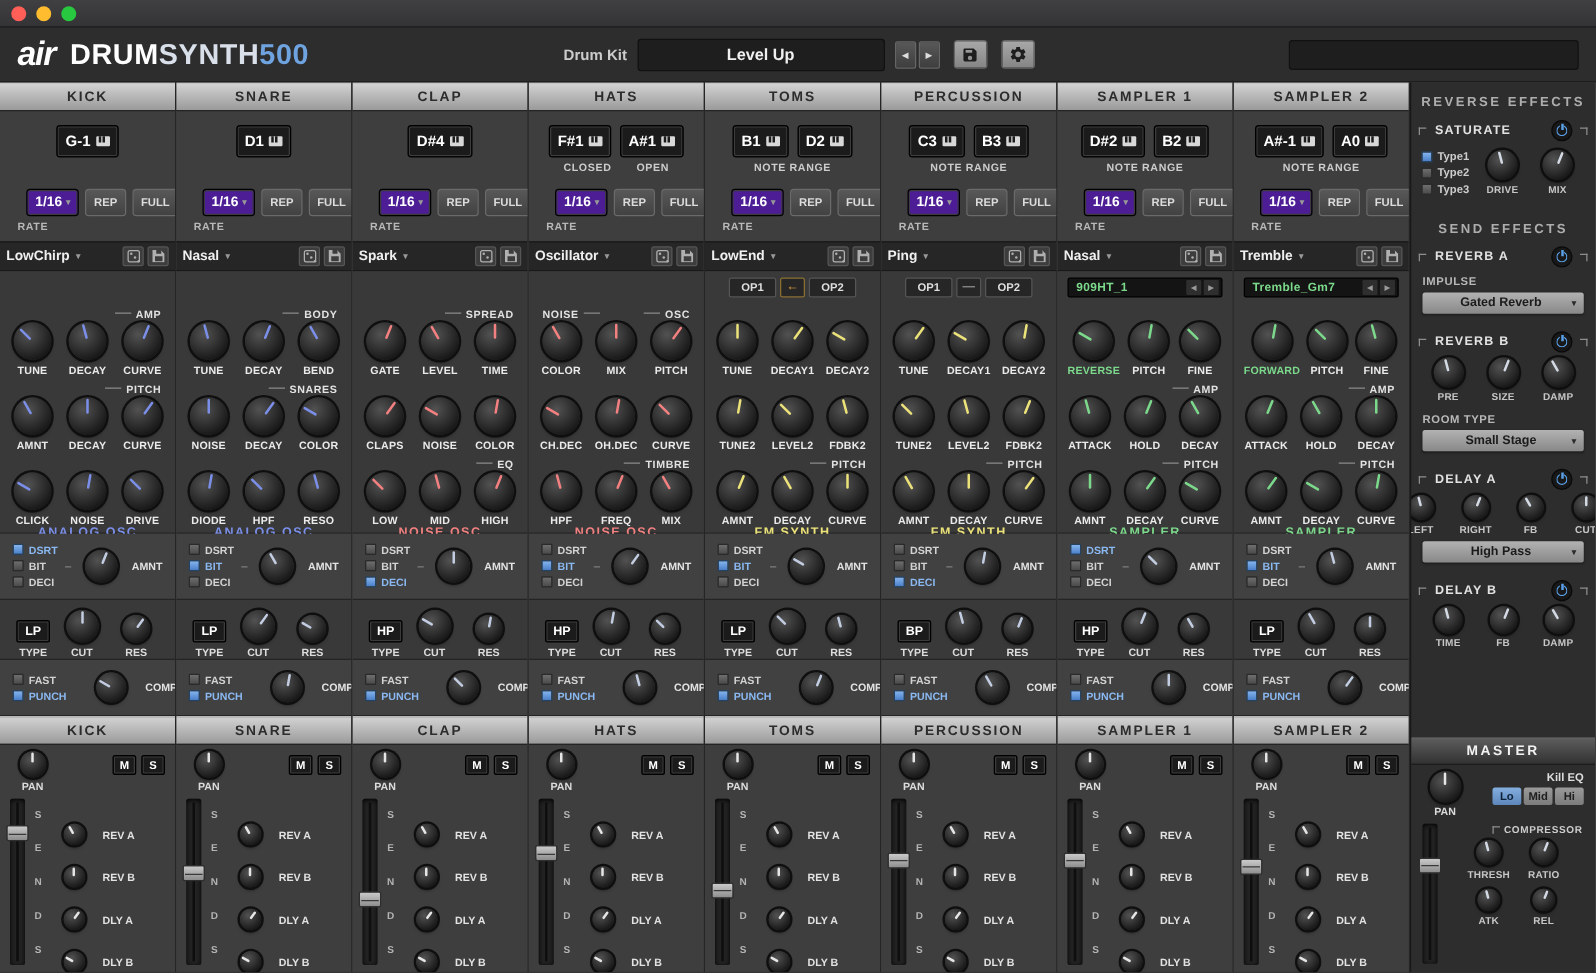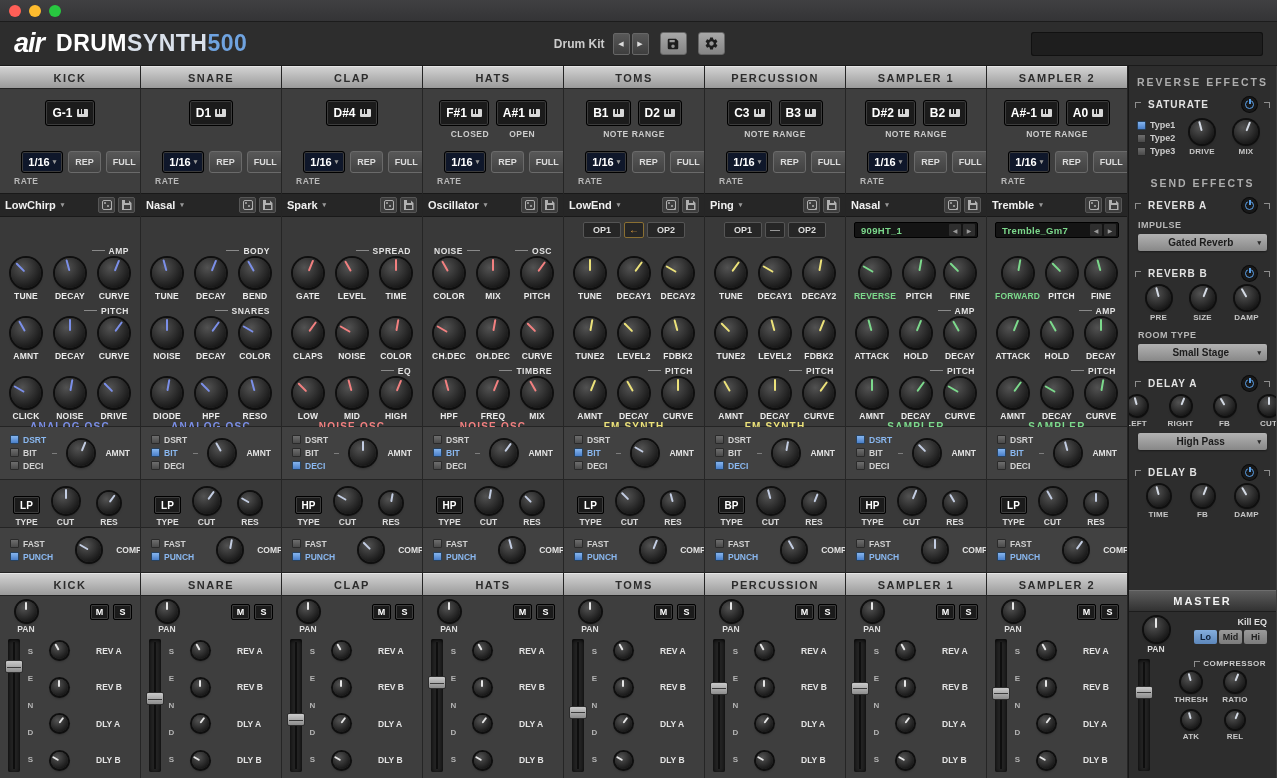--- a/index.html
+++ b/index.html
@@ -39,21 +39,21 @@
 
   .note-area{height:62px;flex:none;display:flex;flex-direction:column;align-items:center;justify-content:center;gap:3px;}
   .note-row{display:flex;gap:7px;}
   .note-btn{height:26px;background:#1b1b1b;border:1px solid #000;box-shadow:inset 0 0 0 1px #3c3c3c;border-radius:3px;color:#fff;font-size:12px;font-weight:bold;display:flex;align-items:center;padding:0 6px;gap:4px;}
   .kbd-icon{width:11px;height:8px;background:#d8d8d8;display:inline-block;border-radius:1px;position:relative;flex:none;}
   .kbd-icon::after{content:"";position:absolute;top:0;left:2px;width:2px;height:5px;background:#1b1b1b;box-shadow:3px 0 0 #1b1b1b;}
   .note-captions{display:flex;gap:20px;height:11px;font-size:8.5px;font-weight:bold;color:#ccc;letter-spacing:.5px;}
 
   .rate-area{height:42px;flex:none;padding:0 10px;}
   .rate-row{display:flex;gap:5px;justify-content:center;}
-  .rate-select{height:22px;min-width:42px;background:#0f172a;border:1px solid #000;box-shadow:inset 0 0 0 1px #3c3c3c;display:flex;align-items:center;justify-content:center;gap:3px;color:#fff;font-size:11px;font-weight:bold;border-radius:3px;margin-left:24px;}
+  .rate-select{height:22px;min-width:42px;background:#4c1d95;border:1px solid #000;box-shadow:inset 0 0 0 1px #3c3c3c;display:flex;align-items:center;justify-content:center;gap:3px;color:#fff;font-size:11px;font-weight:bold;border-radius:3px;margin-left:24px;}
   .caret{font-size:7px;color:#999;}
   .pill-btn{height:22px;padding:0 6px;background:linear-gradient(#585858,#424242);border:1px solid #6a6a6a;border-radius:3px;color:#dcdcdc;font-size:9px;font-weight:bold;}
   .rate-label{font-size:8.5px;font-weight:bold;color:#b8b8b8;margin-top:3px;padding-left:4px;letter-spacing:.5px;}
 
   .preset-row{height:24px;flex:none;background:#262626;border-top:1px solid #191919;border-bottom:1px solid #191919;display:flex;align-items:center;padding:0 5px;}
   .preset-name{display:flex;align-items:center;gap:5px;color:#f0f0f0;font-size:11px;font-weight:bold;flex:1;}
   .preset-icons{display:flex;gap:3px;}
   .p-icon{width:17px;height:16px;background:#3d3d3d;border:1px solid #565656;border-radius:2px;display:flex;align-items:center;justify-content:center;}
   .dice{width:10px;height:10px;border:1px solid #b0b0b0;border-radius:2px;position:relative;}
   .dice::after{content:"";position:absolute;width:2px;height:2px;background:#b0b0b0;border-radius:50%;top:1px;left:1px;box-shadow:3px 3px 0 #b0b0b0,6px 6px 0 #b0b0b0;}
@@ -105,21 +105,21 @@
   .pan-col{display:flex;flex-direction:column;align-items:center;gap:2px;}
   .ms{display:flex;gap:4px;margin-top:3px;}
   .ms-btn{width:19px;height:16px;background:#1b1b1b;border:1px solid #000;box-shadow:inset 0 0 0 1px #3c3c3c;color:#fff;font-size:9px;font-weight:bold;border-radius:2px;}
   .mixer-bottom{display:flex;flex:1;margin-top:5px;gap:6px;min-height:0;}
   .fader{width:12px;background:#232323;border-radius:2px;position:relative;box-shadow:inset 0 1px 4px #000;flex:none;height:100%;}
   .fader::before{content:"";position:absolute;left:50%;top:3px;bottom:3px;width:2px;margin-left:-1px;background:#0e0e0e;}
   .fader-handle{position:absolute;left:50%;transform:translateX(-50%);width:18px;height:13px;background:linear-gradient(#cacaca,#8d8d8d);border-radius:2px;border:1px solid #2e2e2e;}
   .fader-handle::after{content:"";position:absolute;left:1px;right:1px;top:50%;height:1px;background:#3a3a3a;}
   .sends-letters{display:flex;flex-direction:column;justify-content:space-between;padding:8px 0;font-size:8px;font-weight:bold;color:#b4b4b4;align-items:center;width:9px;flex:none;}
   .sends-col{flex:1;display:flex;flex-direction:column;justify-content:space-between;padding:3px 0;min-width:0;}
-  .send-row{display:flex;align-items:center;gap:19px;}
+  .send-row{display:flex;align-items:center;gap:5px;margin-top:17px;}
   .send-label{font-size:8.5px;font-weight:bold;color:#e2e2e2;white-space:nowrap;}
 
   
   .fx-panel{width:148px;background:#2d2d2d;border-left:1px solid #181818;display:flex;flex-direction:column;overflow:hidden;}
   .fx-header{text-align:center;color:#adadad;font-size:10.5px;font-weight:bold;letter-spacing:2px;padding:10px 0 5px;flex:none;}
   .fx-header.send{padding-top:14px;}
   .fx-title-row{display:flex;align-items:center;padding:4px 6px 2px;gap:4px;flex:none;}
   .fx-title-row.gap-top{margin-top:8px;}
   .bracket{width:6px;height:6px;flex:none;}
   .bracket.l{border-left:1px solid #8e8e8e;border-top:1px solid #8e8e8e;}
@@ -164,20 +164,23 @@
     <span class="light zoom"></span>
   </div>
 </div>
 
 <div class="app-header">
   <span class="logo">air</span>
   <span class="app-title"><span>DRUM</span><span class="t-synth">SYNTH</span><span class="t-num">500</span></span>
   <span class="spacer"></span>
   <div class="kit-group">
     <span class="kit-label">Drum Kit</span>
+    <div class="kit-select">
+        <span>Level Up</span>
+      </div>
     <div class="kit-arrows">
       <button class="kit-arrow">
           <span>◀</span>
         </button>
       <button class="kit-arrow">
           <span>▶</span>
         </button>
     </div>
     <button class="tool-btn">
       <svg width="14" height="14" viewBox="0 0 24 24">

